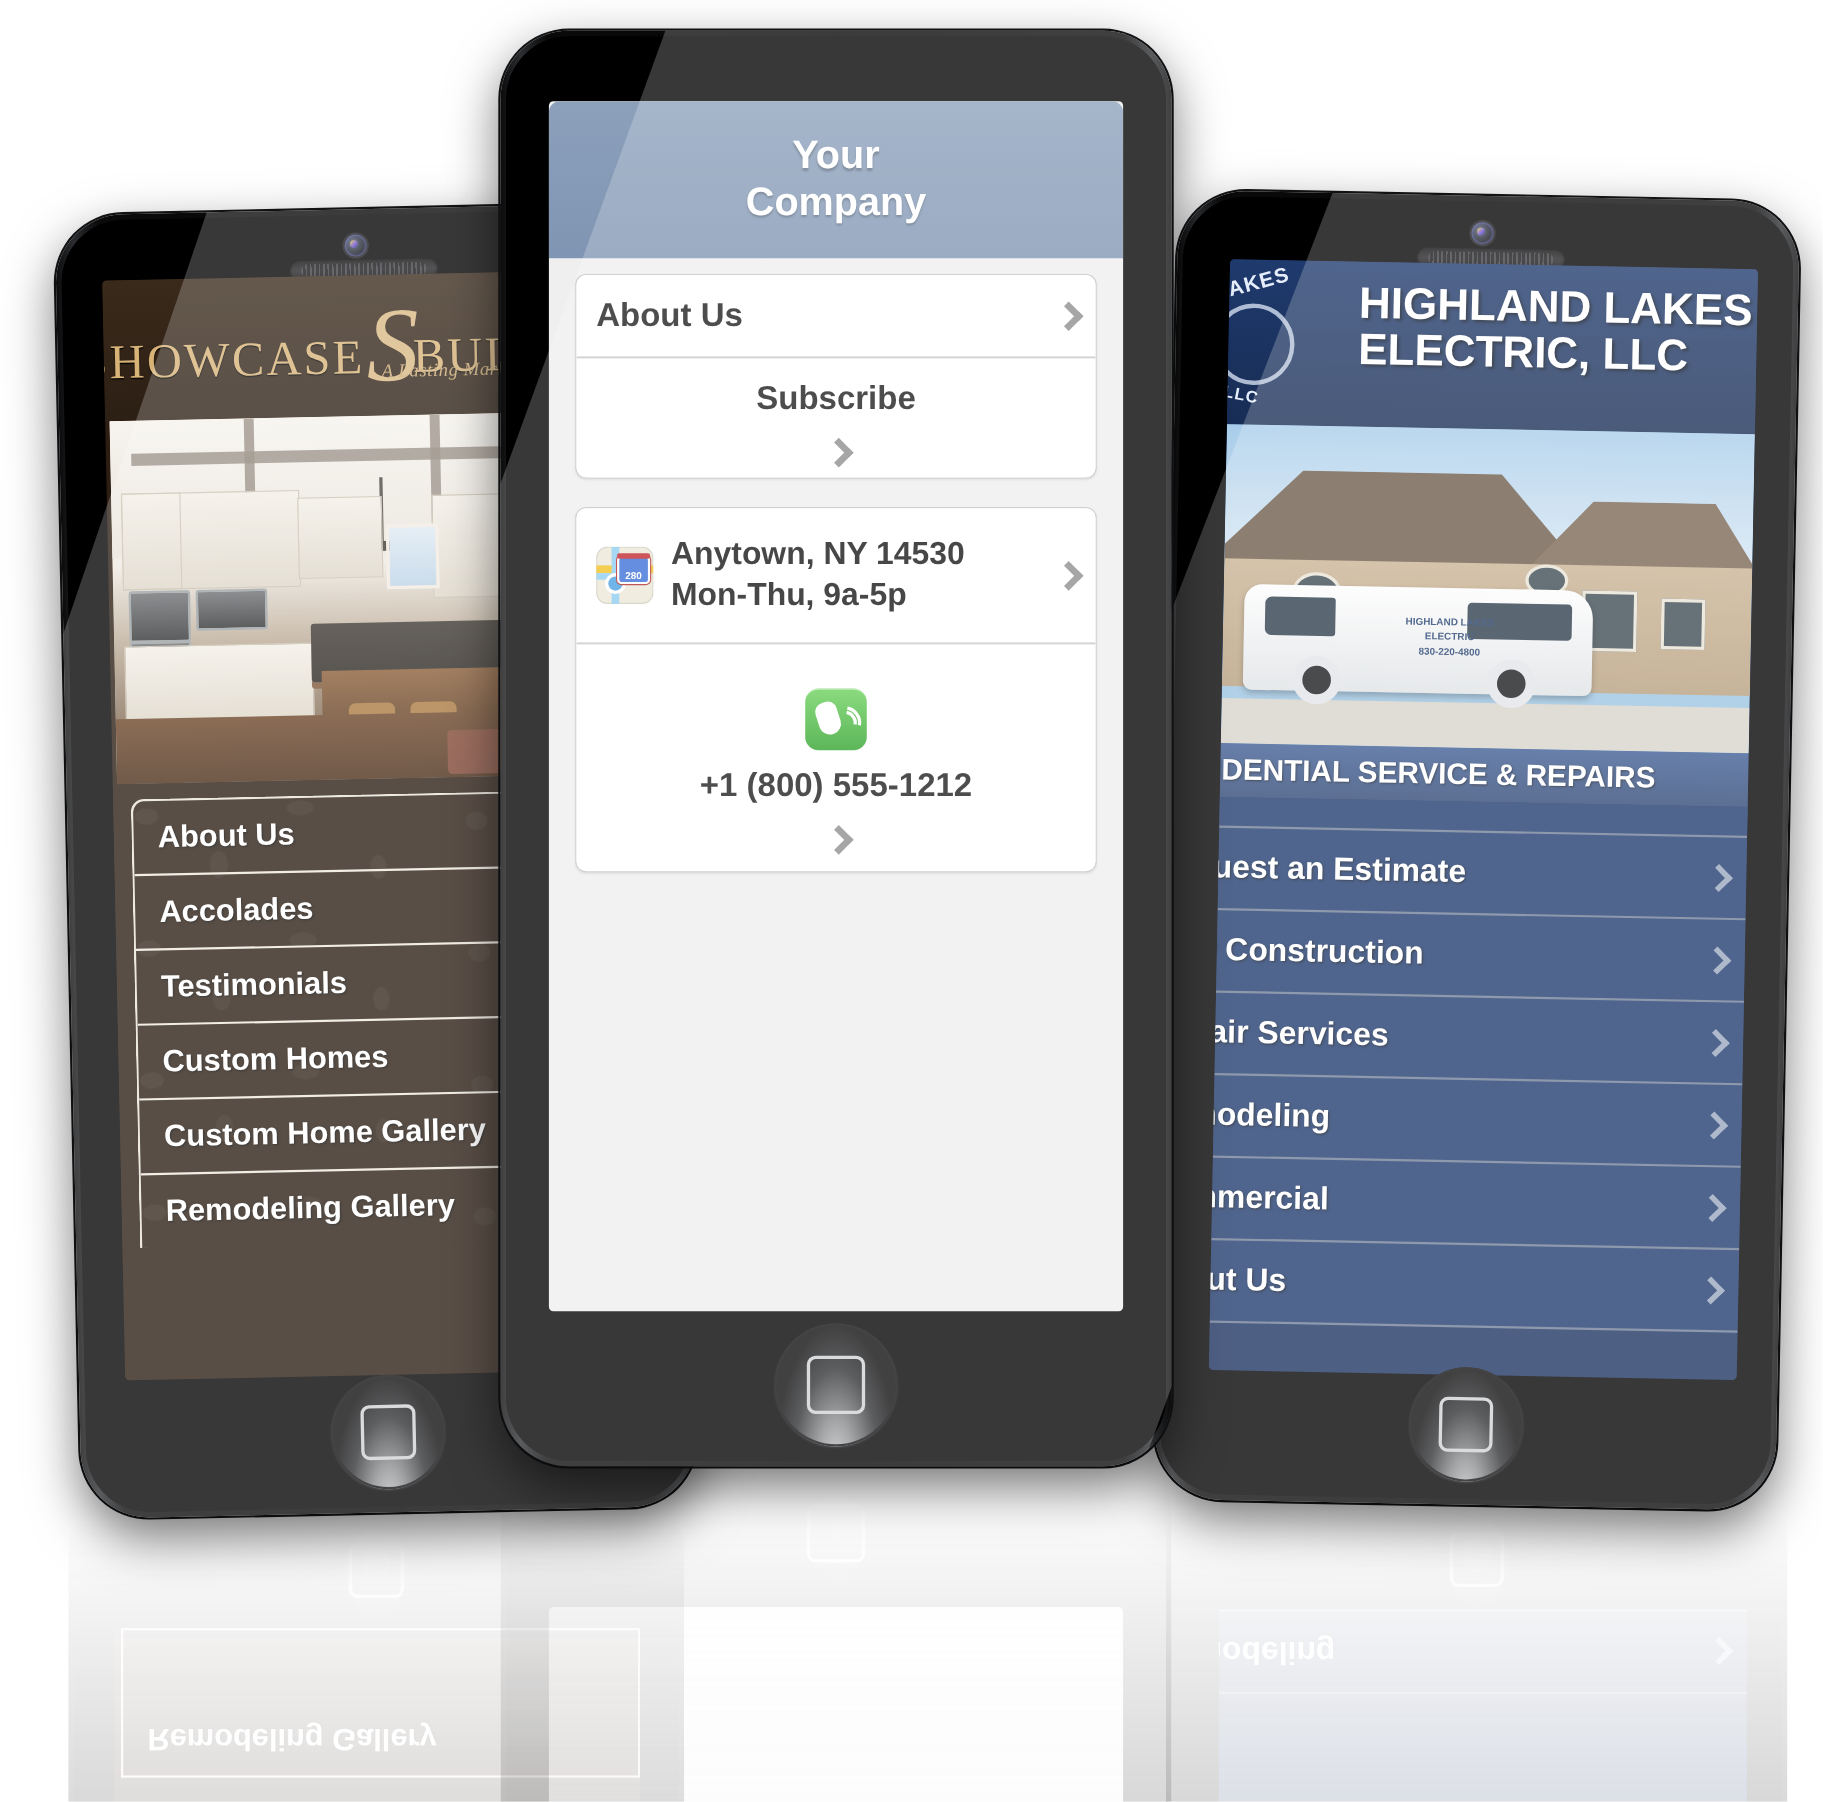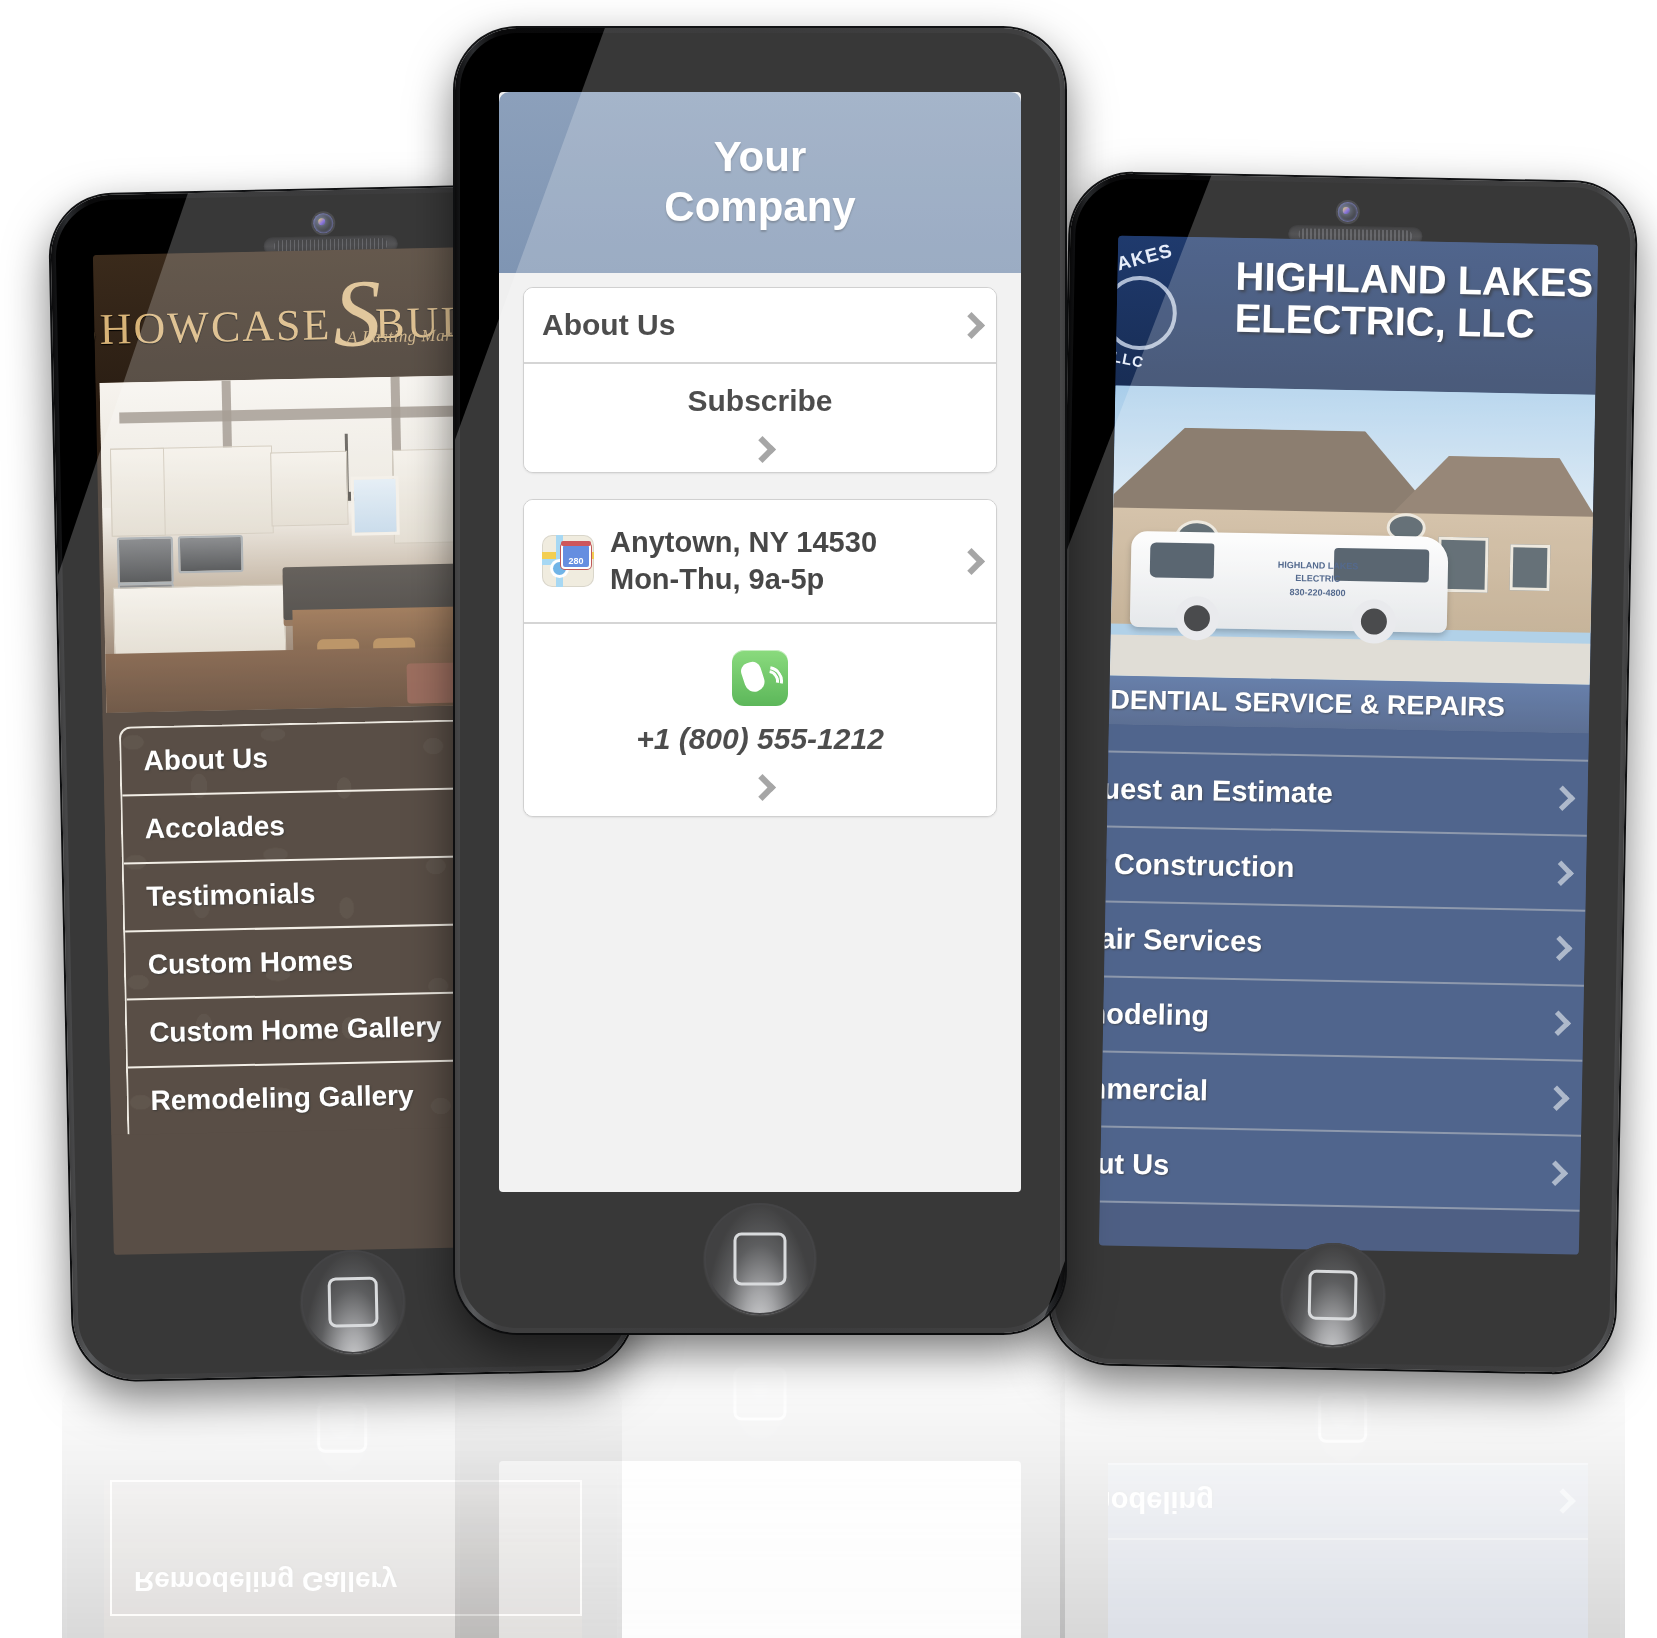--- a/index.html
+++ b/index.html
@@ -32,21 +32,21 @@
   
   .glare{position:absolute;inset:0;pointer-events:none;border-radius:inherit;overflow:hidden;}
   .glare:before{content:"";position:absolute;top:-12%;left:34%;width:140%;height:130%;
     background:rgba(255,255,255,.22);transform:rotate(20deg);transform-origin:top left;}
 
   
   #phone-center{left:455px;top:28px;width:610px;height:1305px;z-index:30;}
   #screen-center{left:44px;top:64px;width:522px;height:1100px;background:#efefef;border-radius:4px;}
   .cc-header{background:linear-gradient(180deg,#8ca0bb 0%,#7f95b3 100%);
     border-radius:10px 10px 0 0;padding:24px 14px 26px;text-align:center;}
-  .cc-header h1{margin:16px;color:#fff;font-size:42px;line-height:1.18;font-weight:bold;
+  .cc-header h1{margin:4px;color:#fff;font-size:36px;line-height:1.18;font-weight:bold;
     text-shadow:0 2px 2px rgba(0,0,0,.28);}
   .cc-body{padding:14px 24px 0;background:#efefef;min-height:700px;}
   .cc-group{background:#fff;border:1px solid #c3c3c3;border-radius:10px;overflow:hidden;
     box-shadow:0 1px 2px rgba(0,0,0,.10);margin-bottom:26px;}
   .cc-row{display:flex;align-items:center;gap:16px;padding:20px 18px;border-bottom:2px solid #c9c9c9;
     background:#fff;}
   .cc-row:last-child{border-bottom:none;flex-direction:column;}
   .cc-row .label{flex:1;font-size:30px;font-weight:bold;color:#1b1b1b;}
   .chev{width:18px;height:30px;flex:0 0 18px;position:relative;}
   .chev:before{content:"";position:absolute;left:2px;top:6px;width:13px;height:13px;
@@ -402,21 +402,21 @@
               <div class="pin"></div>
                 <div class="shield"></div>
             </div>
             <div class="addr-lines">
               <div>Anytown, NY 14530</div>
               <div>Mon-Thu, 9a-5p</div>
             </div>
             <div class="chev"></div>
           </div>
 
-          <div class="cc-row" style="padding-top:26px;padding-bottom:26px;font-style:italic;">
+          <div class="cc-row" style="padding-top:40px;padding-bottom:26px;">
             <div class="ico-phone">
               <div class="hs"></div>
                 <div class="w1"></div>
                 <div class="w2"></div>
             </div>
             <div class="label">+1 (800) 555-1212</div>
             <div class="chev"></div>
           </div>
         </div>
 

